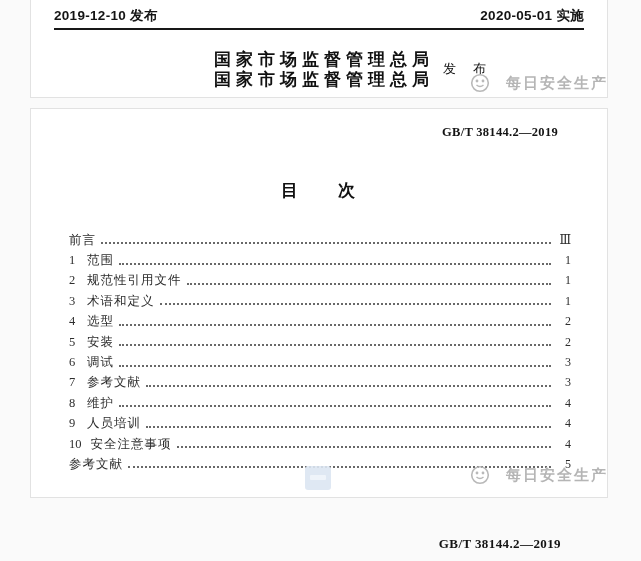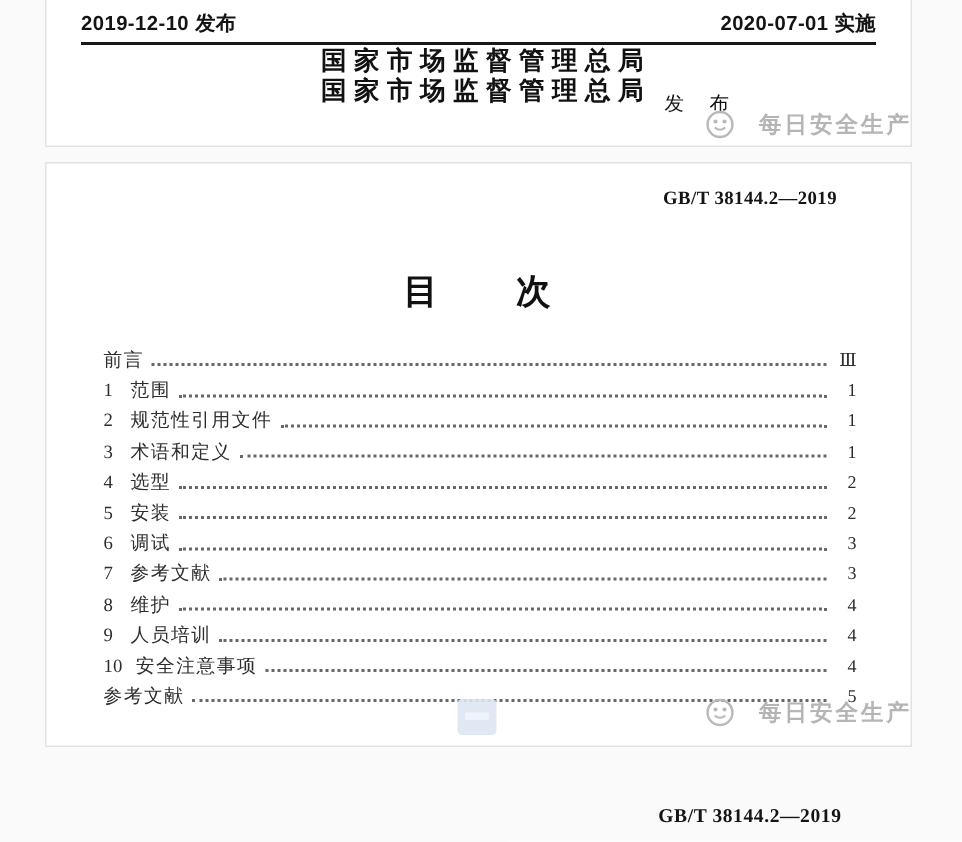--- a/index.html
+++ b/index.html
@@ -20,21 +20,21 @@
   .dates-row{
     position:absolute;left:23px;top:8px;width:530px;
     display:flex;justify-content:space-between;align-items:flex-end;
     border-bottom:2px solid #181818;padding-bottom:3px;
     font-family:"Liberation Sans","DejaVu Sans",sans-serif;
     font-weight:bold;font-size:13.5px;letter-spacing:0.3px;color:#141414;
   }
 
   
   .issuer{
-    position:absolute;left:183px;top:32px;text-align:center;
+    position:absolute;left:183px;top:51px;text-align:center;
     font-weight:bold;font-size:17px;line-height:20px;letter-spacing:5px;color:#111;
     white-space:nowrap;
   }
   .issue-label{
     position:absolute;left:412px;top:61px;
     font-weight:normal;font-size:13px;letter-spacing:2px;color:#111;white-space:nowrap;
   }
 
   
   .wm{
@@ -46,21 +46,21 @@
   .wm2{top:465px;right:33px;}
   .wm svg{display:block;}
 
   
   .std-no{
     position:absolute;top:16px;right:49px;
     font-weight:bold;font-size:12.5px;letter-spacing:0.3px;color:#141414;
   }
   .toc-title{
     position:absolute;top:70px;left:0;width:100%;text-align:center;
-    font-weight:bold;font-size:23px;letter-spacing:2px;color:#111;
+    font-weight:bold;font-size:17px;letter-spacing:2px;color:#111;
   }
   .toc{position:absolute;left:38px;right:36px;top:121px;}
   .toc-row{display:flex;align-items:center;height:20.4px;font-size:12.5px;color:#2d2d2d;}
   .toc-no{margin-right:9px;min-width:9px;}
   .toc-label{white-space:nowrap;letter-spacing:1px;}
   .leader{
     flex:1;height:0;border-bottom:2px dotted #4e4e4e;
     margin:0 5px;transform:translateY(3px);opacity:.85;
   }
   .toc-page-num{min-width:15px;text-align:right;font-size:12px;color:#2d2d2d;}
@@ -80,21 +80,21 @@
     position:absolute;top:536px;right:80px;
     font-weight:bold;font-size:13px;letter-spacing:0.4px;color:#141414;
   }
 </style>
 </head>
 <body>
 
 <div class="card card-header">
   <div class="dates-row">
     <span>2019-12-10 发布</span>
-    <span>2020-07-01 实施</span>
+    <span>2020-05-01 实施</span>
   </div>
   <div class="issuer">
     <div>国家市场监督管理总局</div>
     <div>国家市场监督管理总局</div>
   </div>
   <div class="issue-label">发　布</div>
 </div>
 
 <div class="wm wm1">
   <span>

